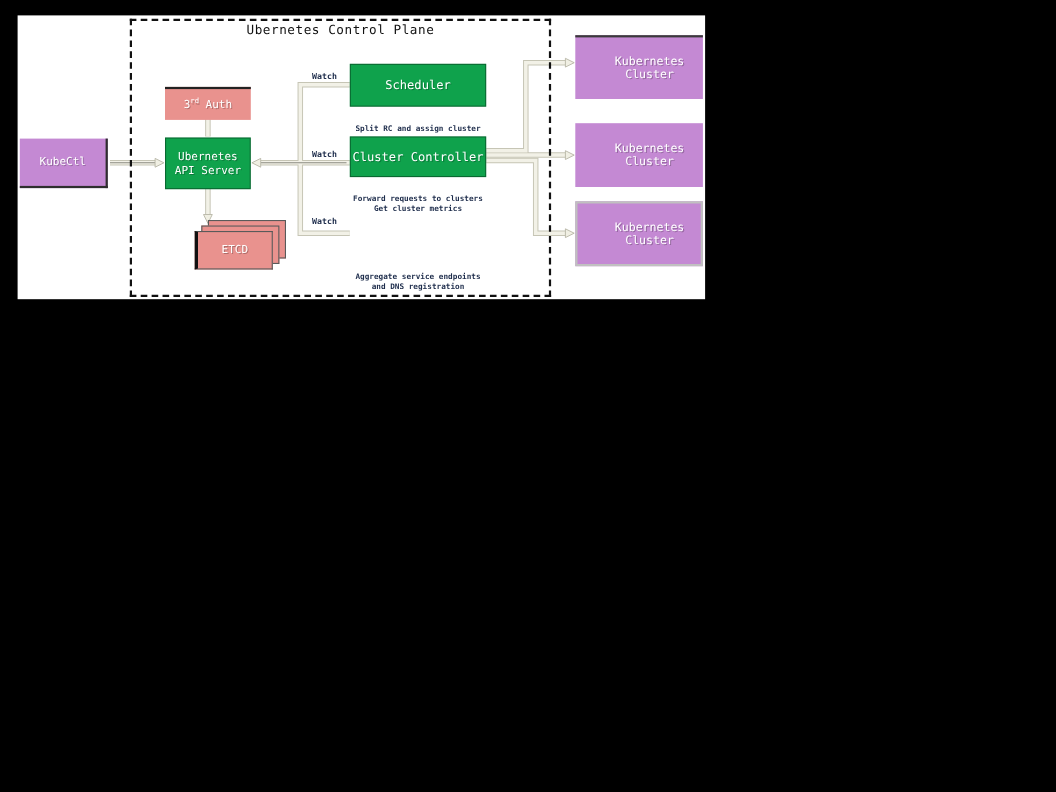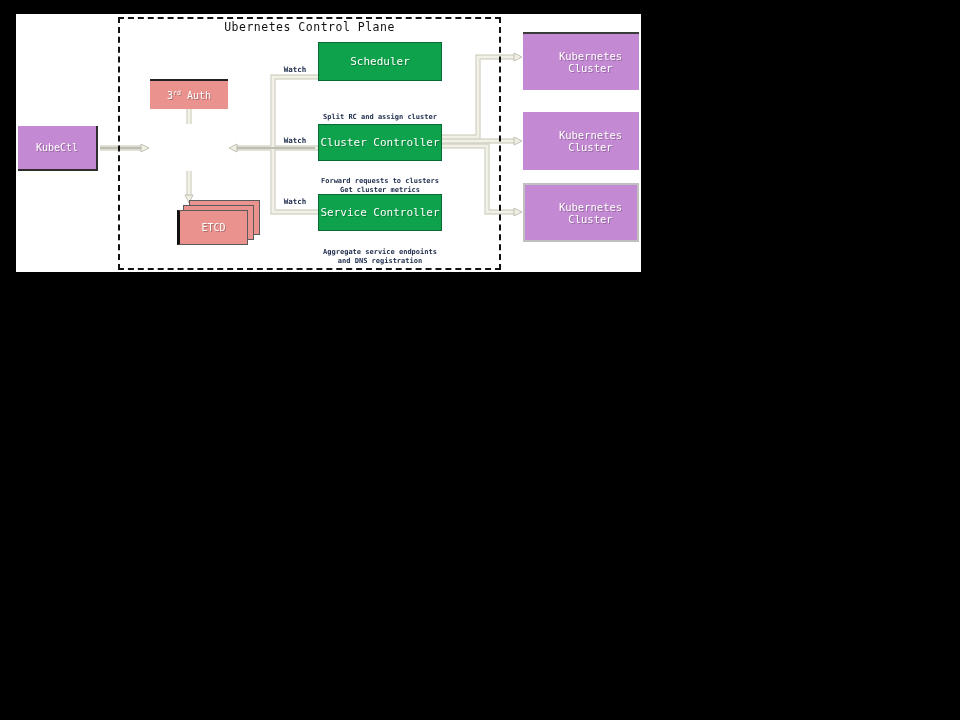--- a/index.html
+++ b/index.html
@@ -21,21 +21,21 @@
   .auth{left:134px;top:43px;width:78px;height:30px;font-size:10px;border-top:2px solid #222;margin-top:22px;}
   .auth sup{font-size:6.5px;}
   .api{left:134px;top:111px;width:78px;height:47px;font-size:10px;flex-direction:column;line-height:13px;}
   .etcd-stack{position:absolute;left:141px;top:186px;width:88px;height:50px;margin-left:20px;}
   .card{position:absolute;width:71px;height:35px;background:#e9928e;border:1px solid #5a5a5a;box-sizing:border-box;}
   .card.back{left:12px;top:0;}
   .card.mid{left:6px;top:5px;}
   .card.front{left:0;top:10px;border-left:3px solid #111;display:flex;align-items:center;
               justify-content:center;color:#fff;font-size:10px;text-shadow:1px 1px 0 rgba(0,0,0,0.25);}
   .ctrl{width:124px;height:37px;font-size:11px;}
-  .sched{left:302px;top:28px;height:39px;}
+  .sched{left:302px;top:44px;height:39px;}
   .cc{left:302px;top:110px;}
   .sc{left:302px;top:180px;}
   .caption{position:absolute;width:150px;text-align:center;font-size:7px;font-weight:bold;
            line-height:8.5px;color:#1c2b4a;}
   .cap1{left:289px;top:99px;}
   .cap2{left:289px;top:163px;}
   .cap3{left:289px;top:234px;}
   .watch{position:absolute;width:34px;text-align:center;font-size:7.5px;font-weight:bold;color:#1c2b4a;}
   .w1{left:262px;top:51px;}
   .w2{left:262px;top:122px;}
@@ -92,20 +92,24 @@
     <div class="title">Ubernetes Control Plane</div>
 
     <div class="box purple kubectl">
       <span>KubeCtl</span>
     </div>
 
     <div class="box salmon auth">
       <span><span>3</span><sup>rd</sup><span> Auth</span></span>
     </div>
 
+    <div class="box green api">
+      <span>Ubernetes</span>
+      <span>API Server</span>
+    </div>
 
     <div class="etcd-stack">
       <div class="card back"></div>
       <div class="card mid"></div>
       <div class="card front">
         <span>ETCD</span>
       </div>
     </div>
 
     <div class="watch w1">Watch</div>
@@ -120,23 +124,20 @@
     </div>
 
     <div class="box green ctrl cc">
       <span>Cluster Controller</span>
     </div>
     <div class="caption cap2">
       <div>Forward requests to clusters</div>
       <div>Get cluster metrics</div>
     </div>
 
-    <div class="box green ctrl sc">
-      <span>Service Controller</span>
-    </div>
     <div class="caption cap3">
       <div>Aggregate service endpoints</div>
       <div>and DNS registration</div>
     </div>
 
     <div class="box purple cluster cl1">
       <span>Kubernetes Cluster</span>
     </div>
     <div class="box purple cluster cl2">
       <span>Kubernetes Cluster</span>

